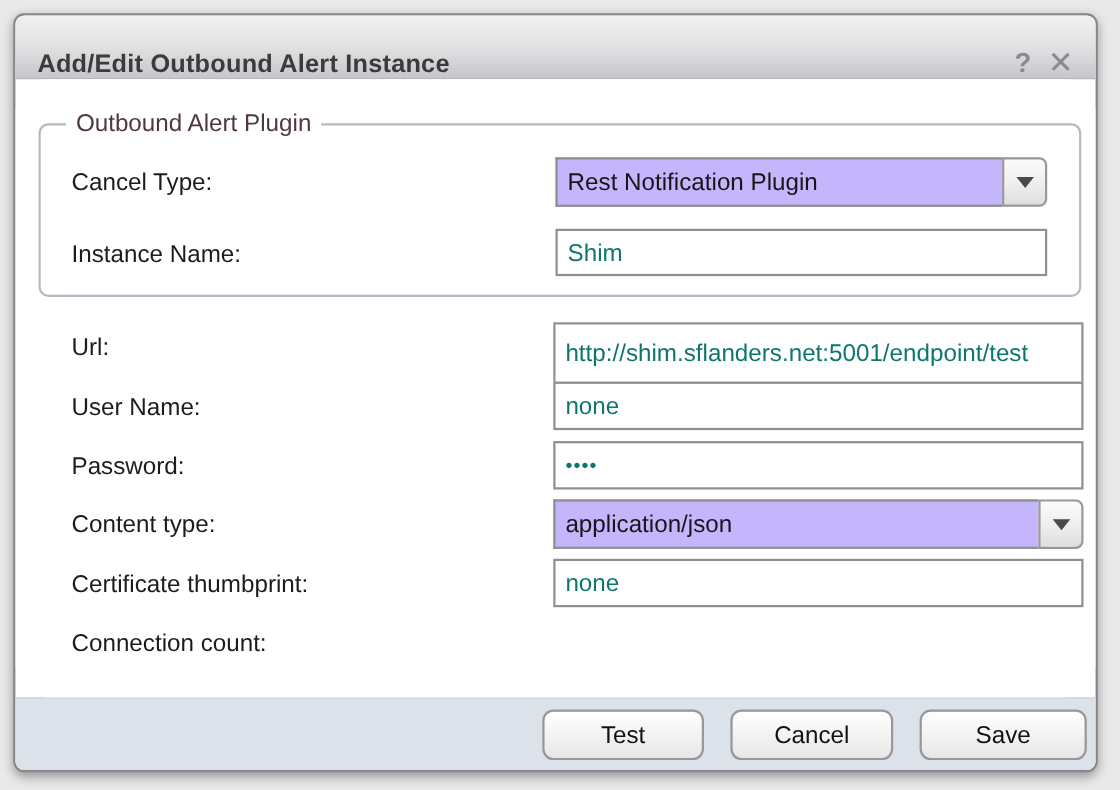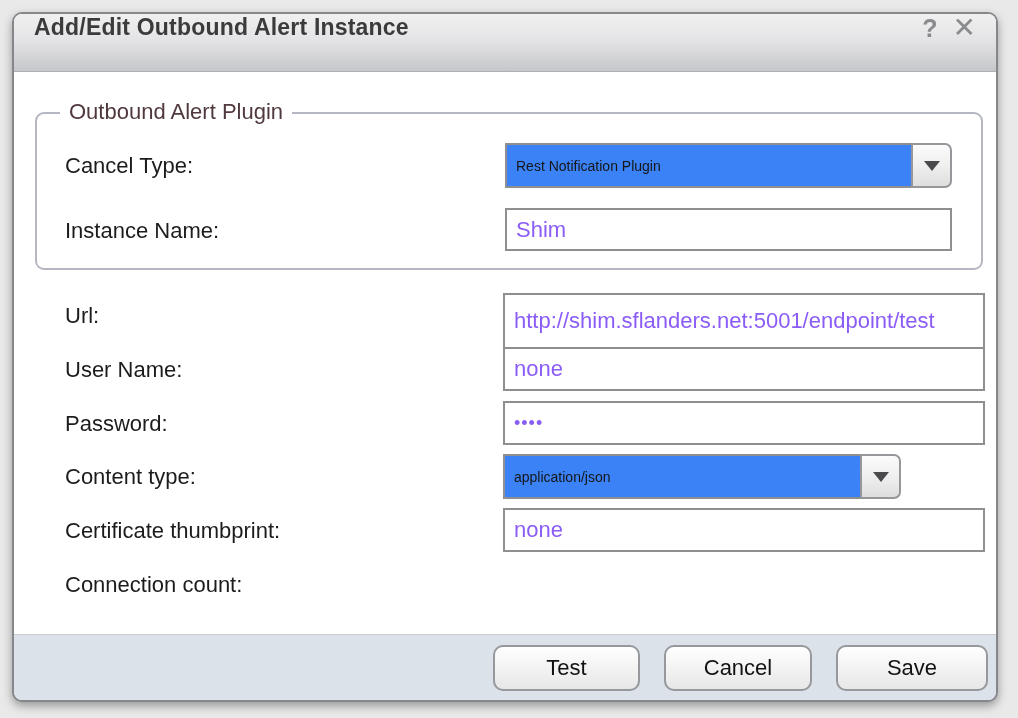--- a/index.html
+++ b/index.html
@@ -16,21 +16,21 @@
     border-radius: 10px;
     background: #ffffff;
     box-shadow: 0 4px 10px rgba(0,0,0,0.35);
     display: flex; flex-direction: column;
     overflow: hidden;
   }
   .titlebar {
     height: 58px; flex: 0 0 58px;
     background: linear-gradient(#f0f0f1, #e4e4e6 45%, #c6c7ca);
     border-bottom: 1px solid #b0b0b3;
-    display: flex; align-items: flex-start;
+    display: flex; align-items: flex-end;
     padding: 0 20px 0 20px;
   }
   .title {
     font-size: 23px; font-weight: bold; color: #3b3b3b;
     letter-spacing: 0.2px;
   }
   .tb-icons {
     margin-left: auto; display: flex; align-items: center; gap: 15px;
   }
   .help-icon {
@@ -57,33 +57,33 @@
   .lbl {
     position: absolute; left: 51px;
     font-size: 22px; color: #1c1c1c; line-height: 23px;
     white-space: nowrap;
   }
   .txt {
     position: absolute;
     border: 2px solid #8e8f91;
     background: #ffffff;
     font-family: "Liberation Sans", "DejaVu Sans", sans-serif;
-    font-size: 22px; color: #8b5cf6;
+    font-size: 22px; color: #0f766e;
     padding: 0 9px;
     outline: none;
   }
   .combo {
     position: absolute; display: flex;
   }
   .combo .combo-input {
     flex: 1 1 auto; min-width: 0;
     border: 2px solid #8e8f91; border-right: none;
-    background: #3b82f6;
+    background: #c4b5fd;
     font-family: "Liberation Sans", "DejaVu Sans", sans-serif;
-    font-size: 14px; color: #161616;
+    font-size: 22px; color: #161616;
     padding: 0 9px; outline: none;
   }
   .combo-btn {
     flex: 0 0 41px; width: 41px;
     border: 2px solid #96979a;
     border-radius: 0 7px 7px 0;
     background: linear-gradient(#fbfbfb, #efeff0 50%, #dededf);
     display: flex; align-items: center; justify-content: center;
     cursor: pointer;
   }
@@ -145,21 +145,21 @@
     <span class="lbl" style="top:232px">Url:</span>
     <input class="txt" style="left: 489px; top: 221px; width: 482px; height: 56px;" value="http://shim.sflanders.net:5001/endpoint/test">
 
     <span class="lbl" style="top:286px">User Name:</span>
     <input class="txt" style="left: 489px; top: 275px; width: 482px; height: 44px;" value="none">
 
     <span class="lbl" style="top:340px">Password:</span>
     <input class="txt" style="left: 489px; top: 329px; width: 482px; height: 44px; font-size: 18px; letter-spacing: 1px;" value="••••">
 
     <span class="lbl" style="top:393px">Content type:</span>
-    <div class="combo" style="left:489px; top:382px; width:398px; height:45px">
+    <div class="combo" style="left:489px; top:382px; width:482px; height:45px">
       <input class="combo-input" readonly="" value="application/json" style="">
       <span class="combo-btn">
         <span class="arrow-down"></span>
       </span>
     </div>
 
     <span class="lbl" style="top:447px">Certificate thumbprint:</span>
     <input class="txt" style="left: 489px; top: 436px; width: 482px; height: 44px;" value="none">
 
     <span class="lbl" style="top:501px">Connection count:</span>

